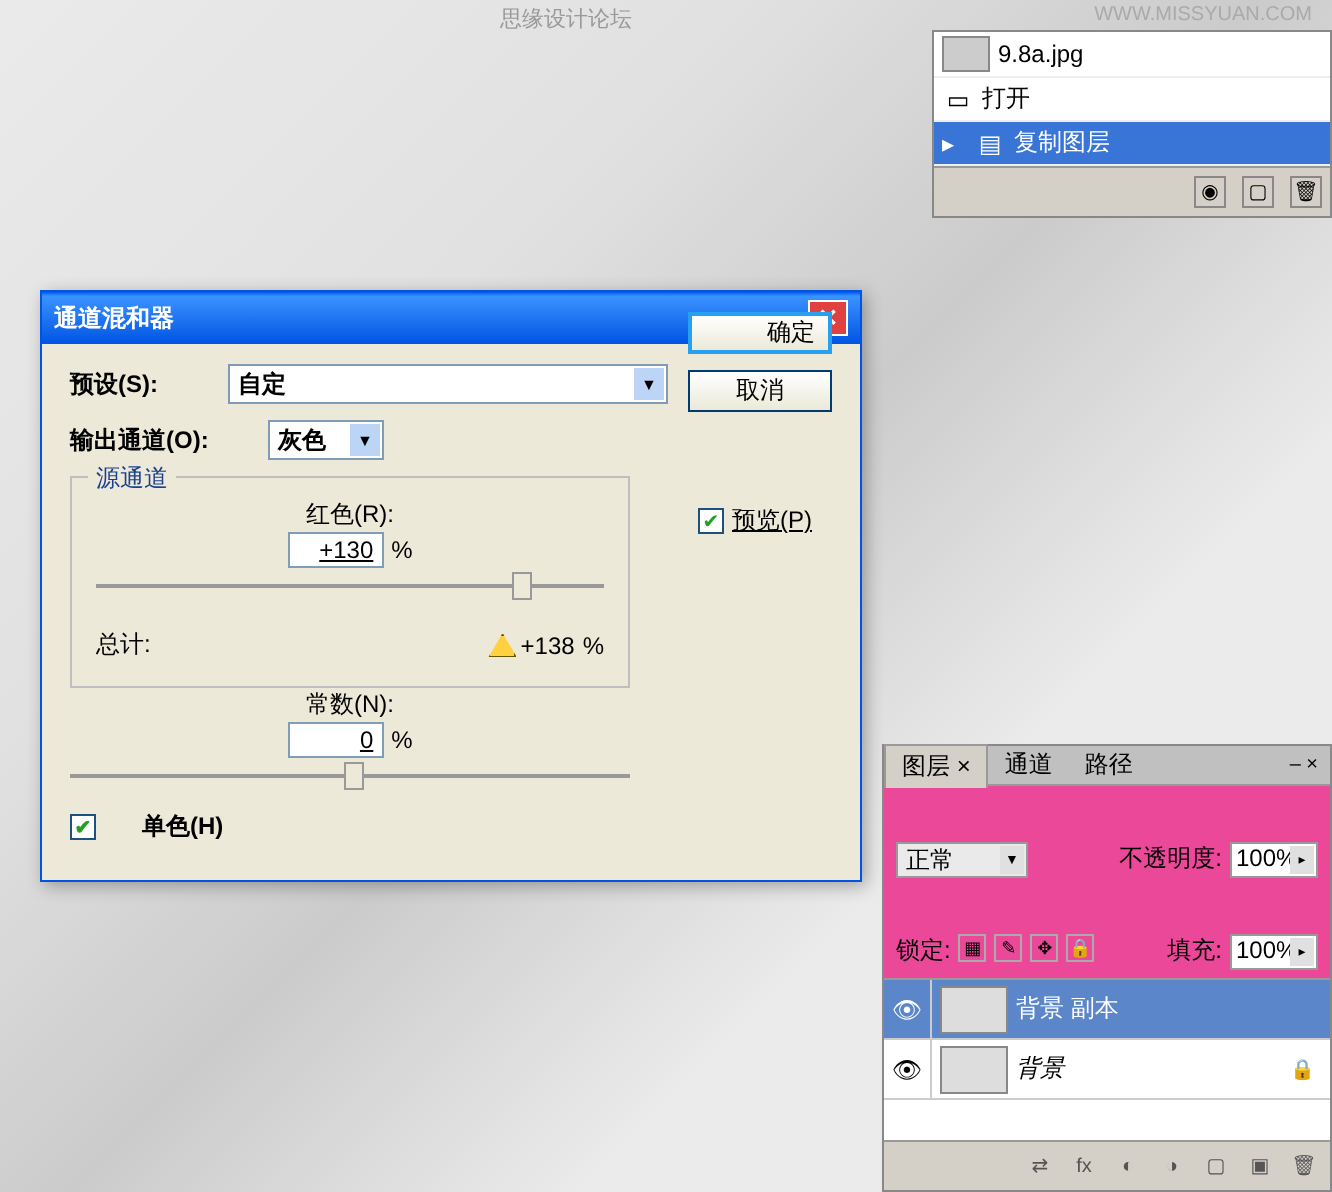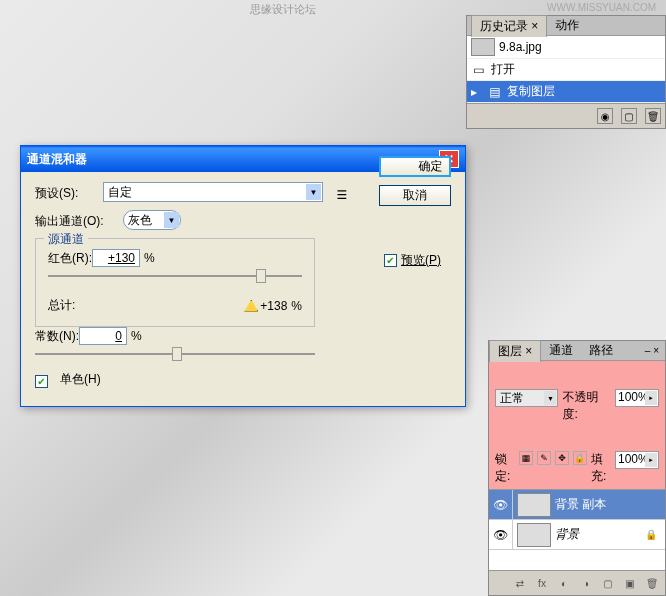--- a/index.html
+++ b/index.html
@@ -15,53 +15,53 @@
 .history-tab.active { background: #d4d0c8; border: 1px solid #999; border-bottom: none; }
 .history-list { background: #fff; }
 .history-item { display: flex; align-items: center; padding: 2px 4px; gap: 4px; border-bottom: 1px solid #eee; }
 .history-item.selected { background: #3875d7; color: #fff; }
 .history-thumb { width: 24px; height: 18px; background: #ccc; border: 1px solid #888; }
 .history-icon { width: 16px; height: 16px; display: inline-flex; align-items: center; justify-content: center; }
 .history-footer { display: flex; justify-content: flex-end; gap: 8px; padding: 4px; background: #d4d0c8; border-top: 1px solid #999; }
 .hf-icon { width: 16px; height: 16px; border: 1px solid #888; display: inline-flex; align-items: center; justify-content: center; font-size: 10px; }
 
 
-.dialog { position: absolute; top: 145px; left: 20px; width: 446px; background: #ece9d8; border: 1px solid #0054e3; box-shadow: 2px 2px 8px rgba(0,0,0,0.3); }
+.dialog { position: absolute; top: 145px; left: 20px; width: 411px; background: #ece9d8; border: 1px solid #0054e3; box-shadow: 2px 2px 8px rgba(0,0,0,0.3); }
 .dialog-titlebar { background: linear-gradient(to bottom, #0058ee, #3a93ff 8%, #0054e3); color: #fff; padding: 4px 6px; display: flex; justify-content: space-between; align-items: center; font-weight: bold; }
 .close-btn { width: 20px; height: 18px; background: #e04040; border: 1px solid #fff; color: #fff; display: flex; align-items: center; justify-content: center; cursor: pointer; font-weight: bold; }
 .dialog-body { padding: 10px 14px; }
-.row { display: flex; align-items: flex-end; margin-bottom: 8px; gap: 12px; }
+.row { display: flex; align-items: center; margin-bottom: 8px; gap: 23px; font-weight: bold; }
 .label { min-width: 56px; }
 .select { height: 20px; border: 1px solid #7f9db9; background: #fff; flex: 1; padding: 1px 18px 1px 4px; position: relative; }
 .select-arrow { position: absolute; right: 1px; top: 1px; width: 15px; height: 16px; background: #bcd4f6; display: flex; align-items: center; justify-content: center; font-size: 8px; }
-.output-select { width: 58px; flex: none; border-radius: 10px; }
+.output-select { width: 58px; flex: none; }
 .preset-select { width: 220px; flex: none; }
 .btn { width: 72px; height: 21px; border: 1px solid #003c74; background: linear-gradient(#fff,#ece9d8); cursor: pointer; }
 .btn.primary { border: 2px solid #28a0f0; padding-left: 31px; }
 .dialog-right { position: absolute; right: 14px; top: 10px; display: flex; flex-direction: column; gap: 8px; }
 .preview-check { position: absolute; right: 24px; top: 106px; display: flex; align-items: center; gap: 4px; }
 .fieldset { border: 1px solid #bfbfbf; padding: 10px 12px 8px; margin-top: 4px; width: 280px; position: relative; }
 .fieldset-legend { position: absolute; top: -8px; left: 8px; background: #ece9d8; padding: 0 4px; color: #1a3f8f; }
 .slider-row { margin-bottom: 10px; }
-.slider-head { display: flex; justify-content: flex-start; align-items: center; }
+.slider-head { display: flex; justify-content: center; align-items: center; flex-direction: column; }
 .slider-label { }
 .slider-val { width: 48px; height: 18px; border: 1px solid #7f9db9; text-align: right; padding: 1px 4px; background: #fff; text-decoration: underline; }
 .slider-val.focused { background: #3875d7; color: #fff; border: 1px solid #000; }
 .pct { margin-left: 4px; }
 .slider-track { position: relative; height: 14px; margin-top: 2px; }
 .slider-line { position: absolute; top: 6px; left: 0; right: 0; height: 2px; background: #999; }
 .slider-thumb { position: absolute; top: 0; width: 10px; height: 14px; background: #ece9d8; border: 1px solid #999; }
 .total-row { display: flex; justify-content: space-between; padding: 4px 0; }
 .warn { display: inline-flex; align-items: center; gap: 2px; }
 .warn-icon { width: 14px; height: 12px; background: #ffd040; border: 1px solid #665500; clip-path: polygon(50% 0, 100% 100%, 0 100%); }
 .menu-dots { width: 14px; height: 14px; display: inline-flex; align-items: center; justify-content: center; }
 .checkbox { width: 13px; height: 13px; border: 1px solid #1c5180; background: #fff; display: inline-flex; align-items: center; justify-content: center; font-size: 10px; color: #21a121; }
 
 
-.layers-panel { position: absolute; bottom: 0; right: 0; width: 178px; background: #fca5a5; border: 1px solid #888; }
+.layers-panel { position: absolute; bottom: 0; right: 0; width: 225px; background: #ec4899; border: 1px solid #888; }
 .layers-tabs { display: flex; background: #c0c0c0; border-bottom: 1px solid #999; height: 20px; align-items: center; }
 .layers-tab { padding: 2px 8px; cursor: pointer; }
 .layers-tab.active { background: #d4d0c8; border: 1px solid #999; border-bottom: none; }
 .panel-x { margin-left: auto; padding: 0 6px; font-size: 10px; }
 .layers-opts { padding: 4px 6px; display: flex; flex-direction: column; gap: 4px; border-bottom: 1px solid #999; }
 .opts-row { display: flex; align-items: flex-start; gap: 4px; margin-top: 24px; }
 .mini-select { width: 66px; height: 18px; border: 1px solid #999; background: #eaeaea; padding: 0 14px 0 4px; position: relative; }
 .mini-input { width: 44px; height: 18px; border: 1px solid #999; background: #fff; text-align: right; padding: 0 12px 0 2px; position: relative; }
 .mini-input .sa, .mini-select .sa { position: absolute; right: 1px; top: 1px; width: 12px; height: 14px; font-size: 7px; display: flex; align-items: center; justify-content: center; background: #e0e0e0; }
 .lock-icons { display: flex; gap: 4px; }
@@ -78,24 +78,20 @@
 .underline { text-decoration: underline; }
 </style>
 </head>
 <body>
 
 <div class="bg-image"></div>
 <div class="watermark">思缘设计论坛</div>
 <div class="watermark2">WWW.MISSYUAN.COM</div>
 
 <div class="history-panel">
-  <div class="history-tabs">
-    <span class="history-tab active">历史记录 ×</span>
-    <span class="history-tab">动作</span>
-  </div>
   <div class="history-list">
     <div class="history-item">
       <span class="history-thumb"></span>
       <span>9.8a.jpg</span>
     </div>
     <div class="history-item">
       <span class="history-icon">▭</span>
       <span>打开</span>
     </div>
     <div class="history-item selected">

